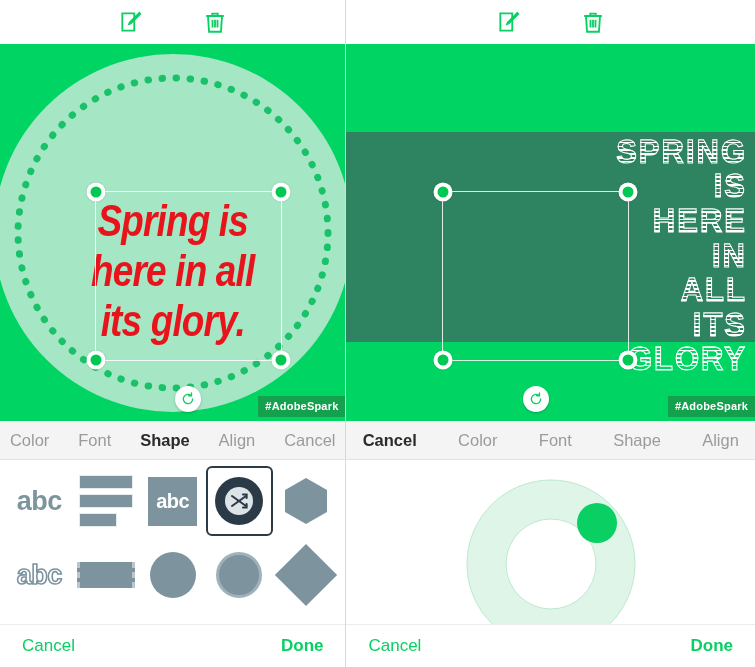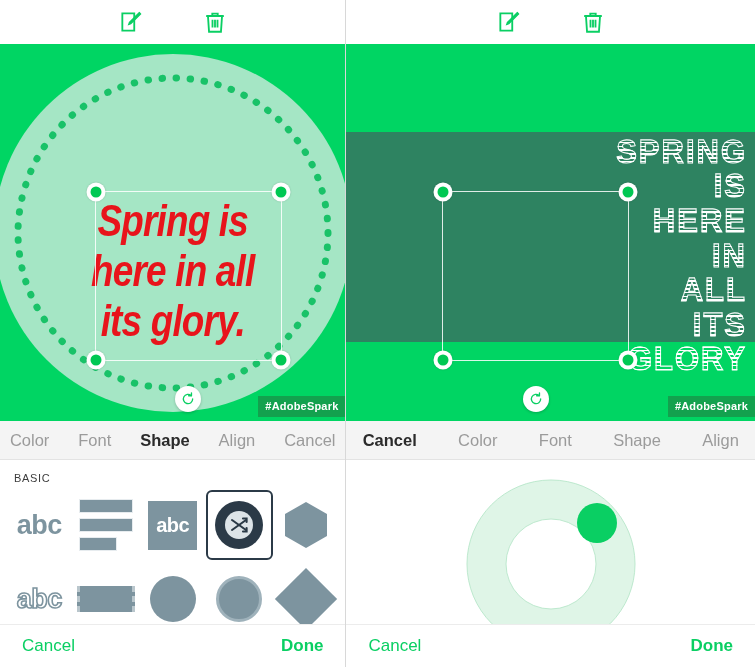--- a/index.html
+++ b/index.html
@@ -230,21 +230,20 @@
 
     <div class="tabs">
       <div class="tab">Color</div>
       <div class="tab">Font</div>
       <div class="tab active">Shape</div>
       <div class="tab">Align</div>
       <div class="tab">Cancel</div>
     </div>
 
     <div class="content">
-      <div class="group-label">BASIC</div>
 
       <div class="grid">
 
         <div class="cell">
           <span class="abc-solid">abc</span>
         </div>
 
         <div class="cell">
           <span class="bars">
             <b class="w1"></b>

